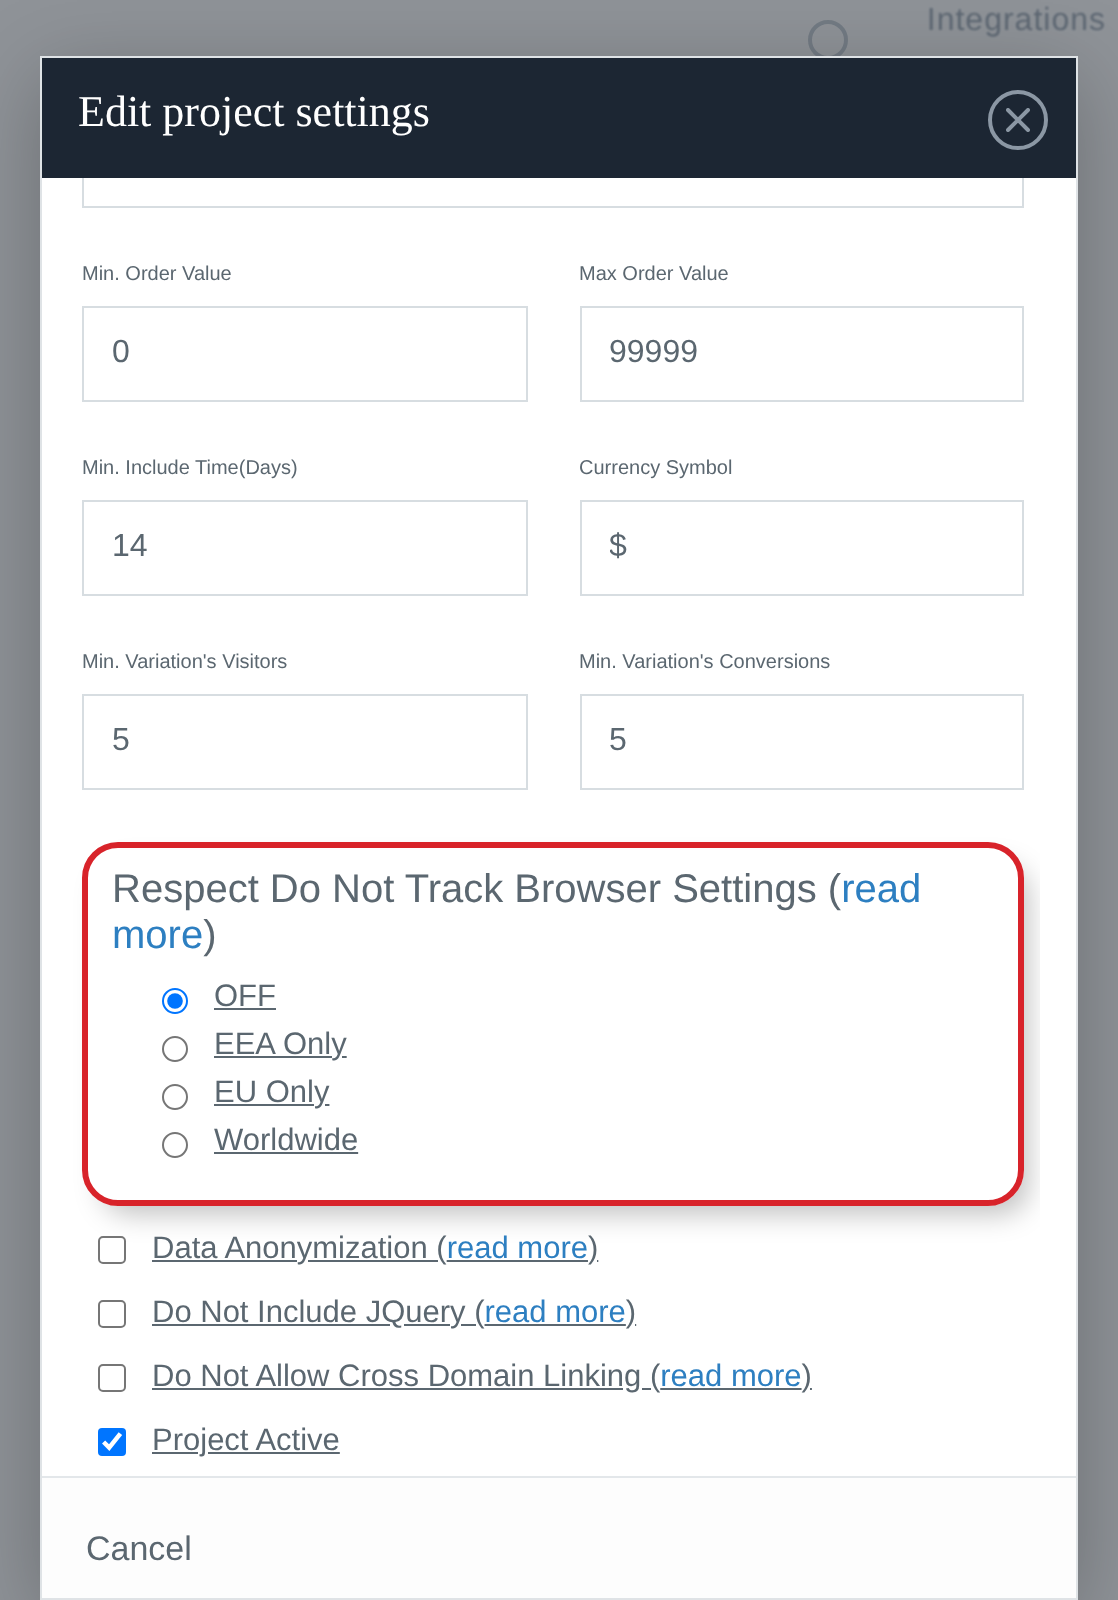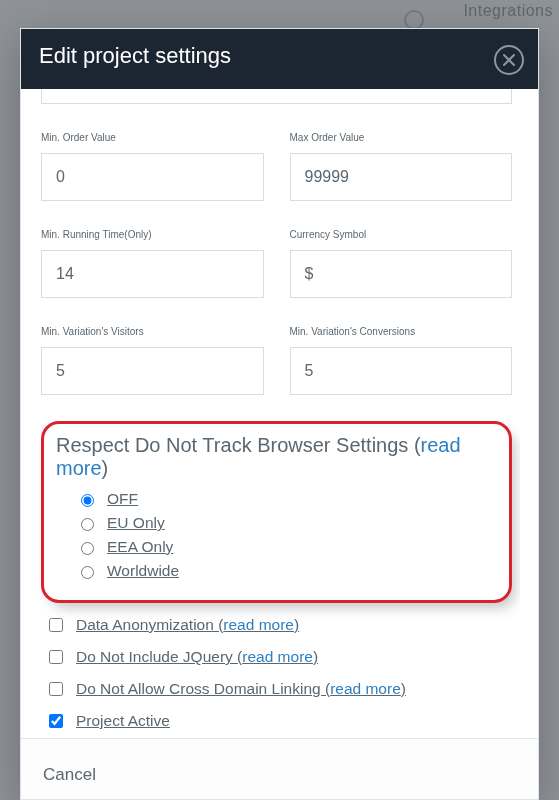--- a/index.html
+++ b/index.html
@@ -57,20 +57,21 @@
   }
   .dialog-header {
     background: #1c2633;
     color: #ffffff;
     padding: 14px 18px 20px 18px;
     position: relative;
   }
   .dialog-title {
     font-size: 22px;
     font-weight: 500;
+    font-family: Liberation Serif, serif;
   }
   .close-btn {
     position: absolute;
     right: 14px;
     top: 16px;
     width: 26px;
     height: 26px;
     border: 2px solid #8b97a4;
     border-radius: 50%;
     display: flex;
@@ -205,21 +206,21 @@
           <input class="input" value="0" style="">
         </div>
         <div class="col">
           <div class="field-label">Max Order Value</div>
           <input class="input" value="99999" style="">
         </div>
       </div>
 
       <div class="row2">
         <div class="col">
-          <div class="field-label">Min. Running Time(Only)</div>
+          <div class="field-label">Min. Include Time(Days)</div>
           <input class="input" value="14" style="">
         </div>
         <div class="col">
           <div class="field-label">Currency Symbol</div>
           <input class="input" value="$" style="">
         </div>
       </div>
 
       <div class="row2">
         <div class="col">
@@ -235,25 +236,25 @@
       <div class="dnt-box">
         <div class="legend">
           <span>Respect Do Not Track Browser Settings (</span><span class="link">read more</span><span>)</span>
         </div>
         <label class="radio-row">
           <input type="radio" name="dnt" checked="" style="">
           <span>OFF</span>
         </label>
         <label class="radio-row">
           <input type="radio" name="dnt" style="">
+          <span>EEA Only</span>
+        </label>
+        <label class="radio-row">
+          <input type="radio" name="dnt" style="">
           <span>EU Only</span>
-        </label>
-        <label class="radio-row">
-          <input type="radio" name="dnt" style="">
-          <span>EEA Only</span>
         </label>
         <label class="radio-row">
           <input type="radio" name="dnt" style="">
           <span>Worldwide</span>
         </label>
       </div>
 
       <label class="check-row">
         <input type="checkbox" style="">
         <span>

